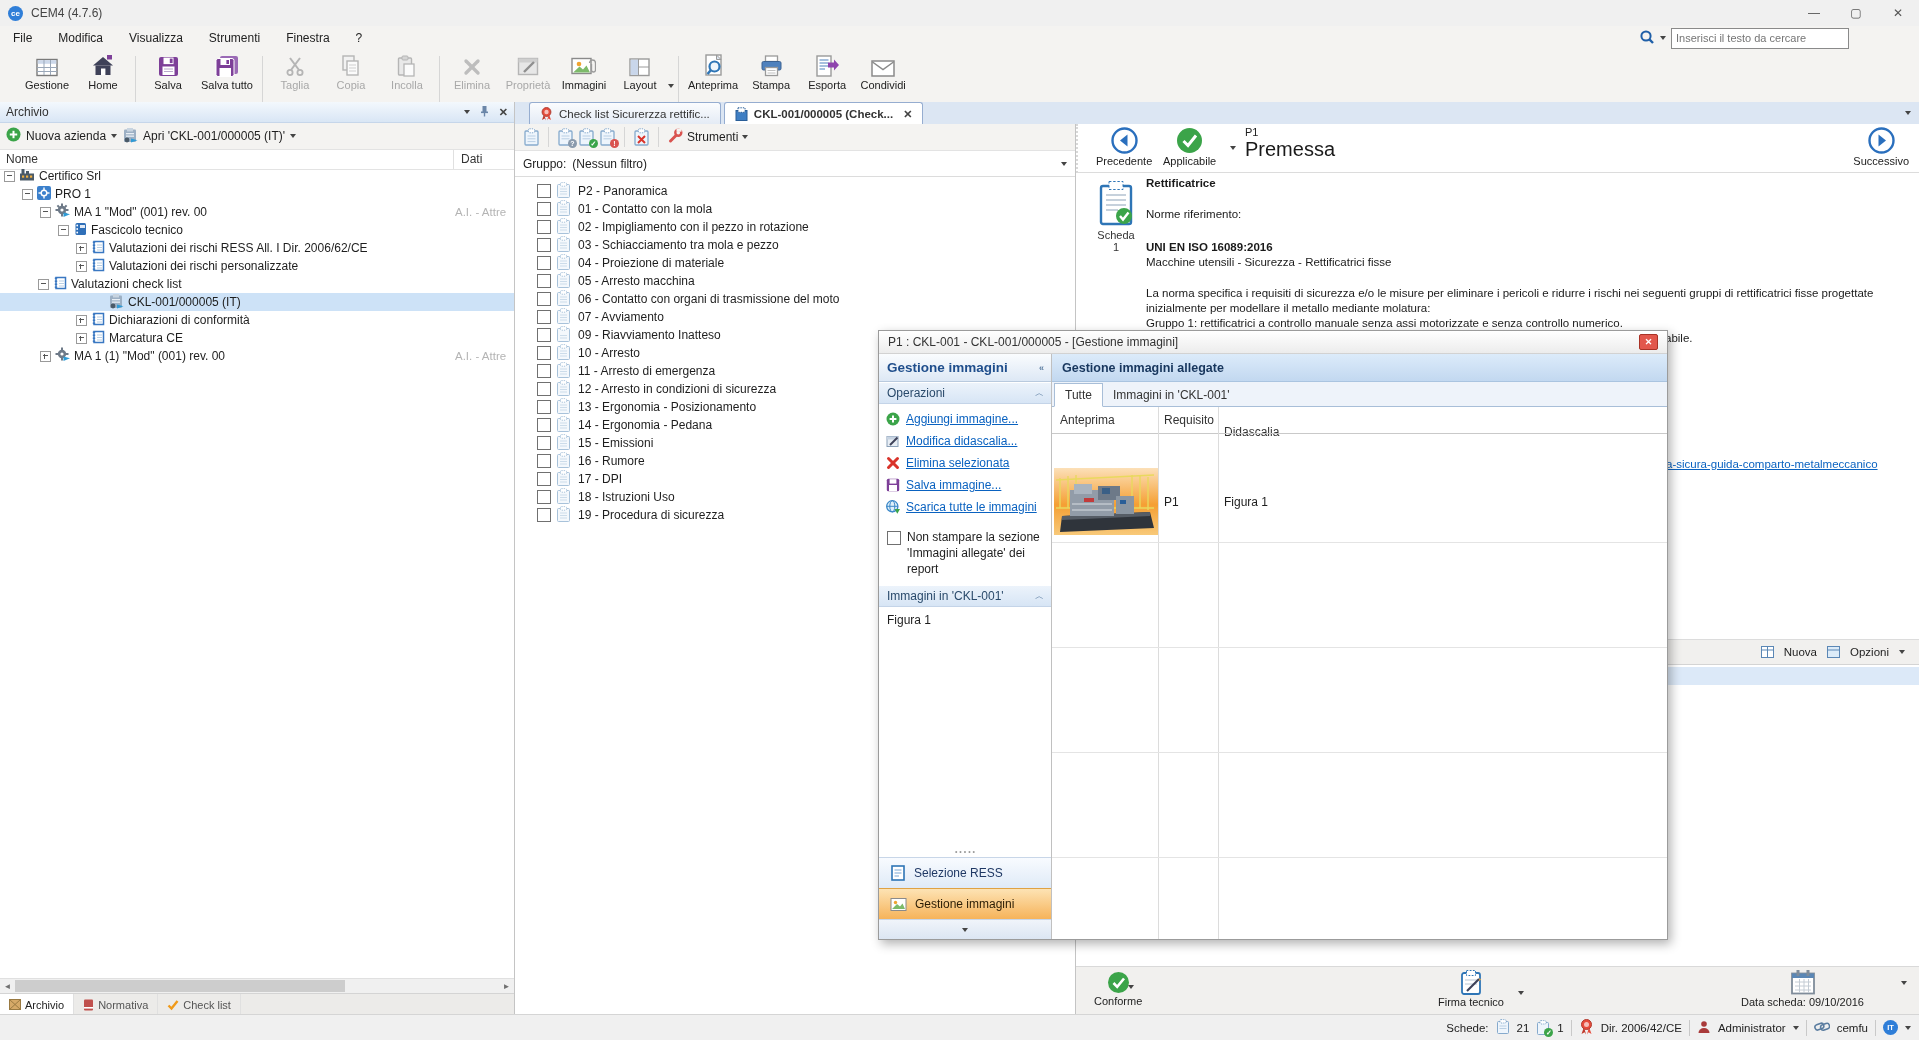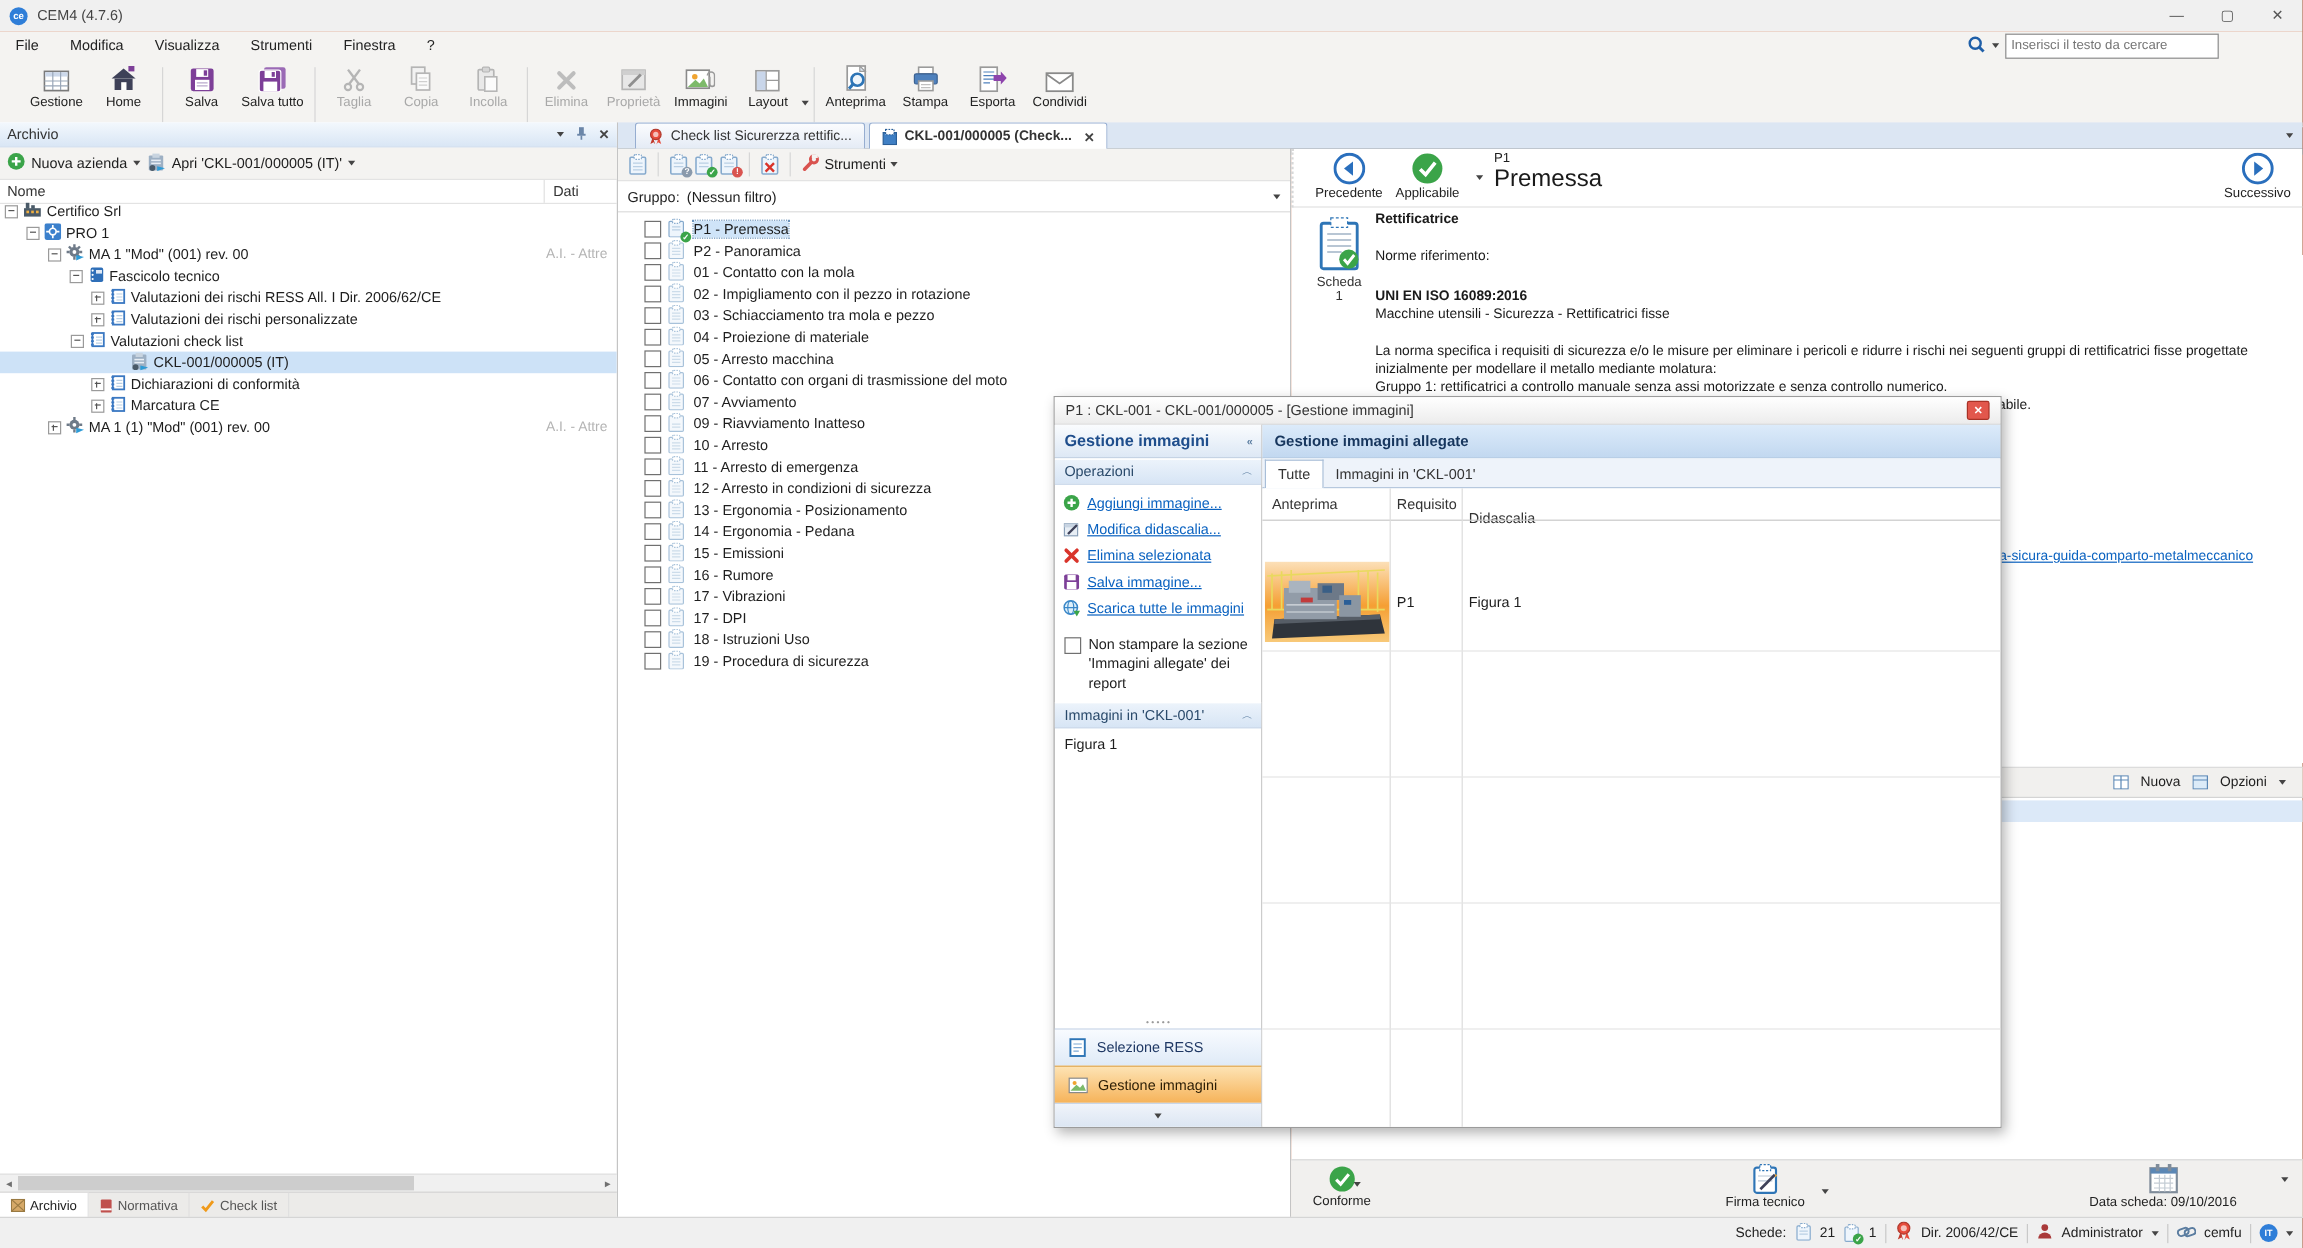--- a/index.html
+++ b/index.html
@@ -439,21 +439,21 @@
         <span class="exp plus"></span>
         <span><svg width="14" height="14">
               <rect x="3" y="1.5" width="9.5" height="11" fill="#fff" stroke="#3a78c2" stroke-width="1.5"></rect>
               <line x1="3" y1="1.5" x2="3" y2="12.5" stroke="#3a78c2" stroke-width="2.4" stroke-dasharray="1.6 1.4"></line>
               <line x1="6" y1="5" x2="11" y2="5" stroke="#b9cfe4"></line>
               <line x1="6" y1="7.5" x2="11" y2="7.5" stroke="#b9cfe4"></line>
               <line x1="6" y1="10" x2="11" y2="10" stroke="#b9cfe4"></line>
             </svg></span>
         <span>Valutazioni dei rischi personalizzate</span>
       </div>
-      <div class="trow" style="padding-left:59px;">
+      <div class="trow" style="padding-left:38px;">
         <span class="exp"></span>
         <span><svg width="14" height="14">
               <rect x="3" y="1.5" width="9.5" height="11" fill="#fff" stroke="#3a78c2" stroke-width="1.5"></rect>
               <line x1="3" y1="1.5" x2="3" y2="12.5" stroke="#3a78c2" stroke-width="2.4" stroke-dasharray="1.6 1.4"></line>
               <line x1="6" y1="5" x2="11" y2="5" stroke="#b9cfe4"></line>
               <line x1="6" y1="7.5" x2="11" y2="7.5" stroke="#b9cfe4"></line>
               <line x1="6" y1="10" x2="11" y2="10" stroke="#b9cfe4"></line>
             </svg></span>
         <span>Valutazioni check list</span>
       </div>
@@ -600,30 +600,20 @@
           </svg></span>
       <span>Strumenti</span>
       <span class="caret"></span>
     </div>
     <div class="gruppo-row">
       <span>Gruppo:</span>
       <span>(Nessun filtro)</span>
       <span class="caret" style="margin-left:auto;"></span>
     </div>
     <div class="cl-list">
-      <div class="cl-row sel">
-          <span class="cb"></span>
-          <span class="clip-wrap"><svg width="15" height="16">
-              <rect x="1.5" y="2.5" width="12" height="13" rx="1" fill="#eef5fc" stroke="#86aacd"></rect>
-              <rect x="4.5" y="0.6" width="6" height="3.6" rx="1" fill="#fff" stroke="#86aacd" stroke-dasharray="1.2 1"></rect>
-              <line x1="4" y1="7" x2="11" y2="7" stroke="#b9cfe4"></line>
-              <line x1="4" y1="9.5" x2="11" y2="9.5" stroke="#b9cfe4"></line>
-            </svg><span class="clip-badge" style="background:#3ba449;">✓</span></span>
-          <span class="cl-label">P1 - Premessa</span>
-        </div>
       <div class="cl-row">
           <span class="cb"></span>
           <span class="clip-wrap"><svg width="15" height="16">
               <rect x="1.5" y="2.5" width="12" height="13" rx="1" fill="#f4f8fc" stroke="#a8c2da"></rect>
               <rect x="4.5" y="0.6" width="6" height="3.6" rx="1" fill="#fff" stroke="#a8c2da" stroke-dasharray="1.2 1"></rect>
               <line x1="4" y1="7" x2="11" y2="7" stroke="#ccdcea"></line>
               <line x1="4" y1="9.5" x2="11" y2="9.5" stroke="#ccdcea"></line>
               <line x1="4" y1="12" x2="11" y2="12" stroke="#ccdcea"></line>
             </svg></span>
           <span class="cl-label">P2 - Panoramica</span>
@@ -785,31 +775,20 @@
       <div class="cl-row">
           <span class="cb"></span>
           <span class="clip-wrap"><svg width="15" height="16">
               <rect x="1.5" y="2.5" width="12" height="13" rx="1" fill="#f4f8fc" stroke="#a8c2da"></rect>
               <rect x="4.5" y="0.6" width="6" height="3.6" rx="1" fill="#fff" stroke="#a8c2da" stroke-dasharray="1.2 1"></rect>
               <line x1="4" y1="7" x2="11" y2="7" stroke="#ccdcea"></line>
               <line x1="4" y1="9.5" x2="11" y2="9.5" stroke="#ccdcea"></line>
               <line x1="4" y1="12" x2="11" y2="12" stroke="#ccdcea"></line>
             </svg></span>
           <span class="cl-label">16 - Rumore</span>
-        </div>
-      <div class="cl-row">
-          <span class="cb"></span>
-          <span class="clip-wrap"><svg width="15" height="16">
-              <rect x="1.5" y="2.5" width="12" height="13" rx="1" fill="#f4f8fc" stroke="#a8c2da"></rect>
-              <rect x="4.5" y="0.6" width="6" height="3.6" rx="1" fill="#fff" stroke="#a8c2da" stroke-dasharray="1.2 1"></rect>
-              <line x1="4" y1="7" x2="11" y2="7" stroke="#ccdcea"></line>
-              <line x1="4" y1="9.5" x2="11" y2="9.5" stroke="#ccdcea"></line>
-              <line x1="4" y1="12" x2="11" y2="12" stroke="#ccdcea"></line>
-            </svg></span>
-          <span class="cl-label">17 - Vibrazioni</span>
         </div>
       <div class="cl-row">
           <span class="cb"></span>
           <span class="clip-wrap"><svg width="15" height="16">
               <rect x="1.5" y="2.5" width="12" height="13" rx="1" fill="#f4f8fc" stroke="#a8c2da"></rect>
               <rect x="4.5" y="0.6" width="6" height="3.6" rx="1" fill="#fff" stroke="#a8c2da" stroke-dasharray="1.2 1"></rect>
               <line x1="4" y1="7" x2="11" y2="7" stroke="#ccdcea"></line>
               <line x1="4" y1="9.5" x2="11" y2="9.5" stroke="#ccdcea"></line>
               <line x1="4" y1="12" x2="11" y2="12" stroke="#ccdcea"></line>
             </svg></span>

